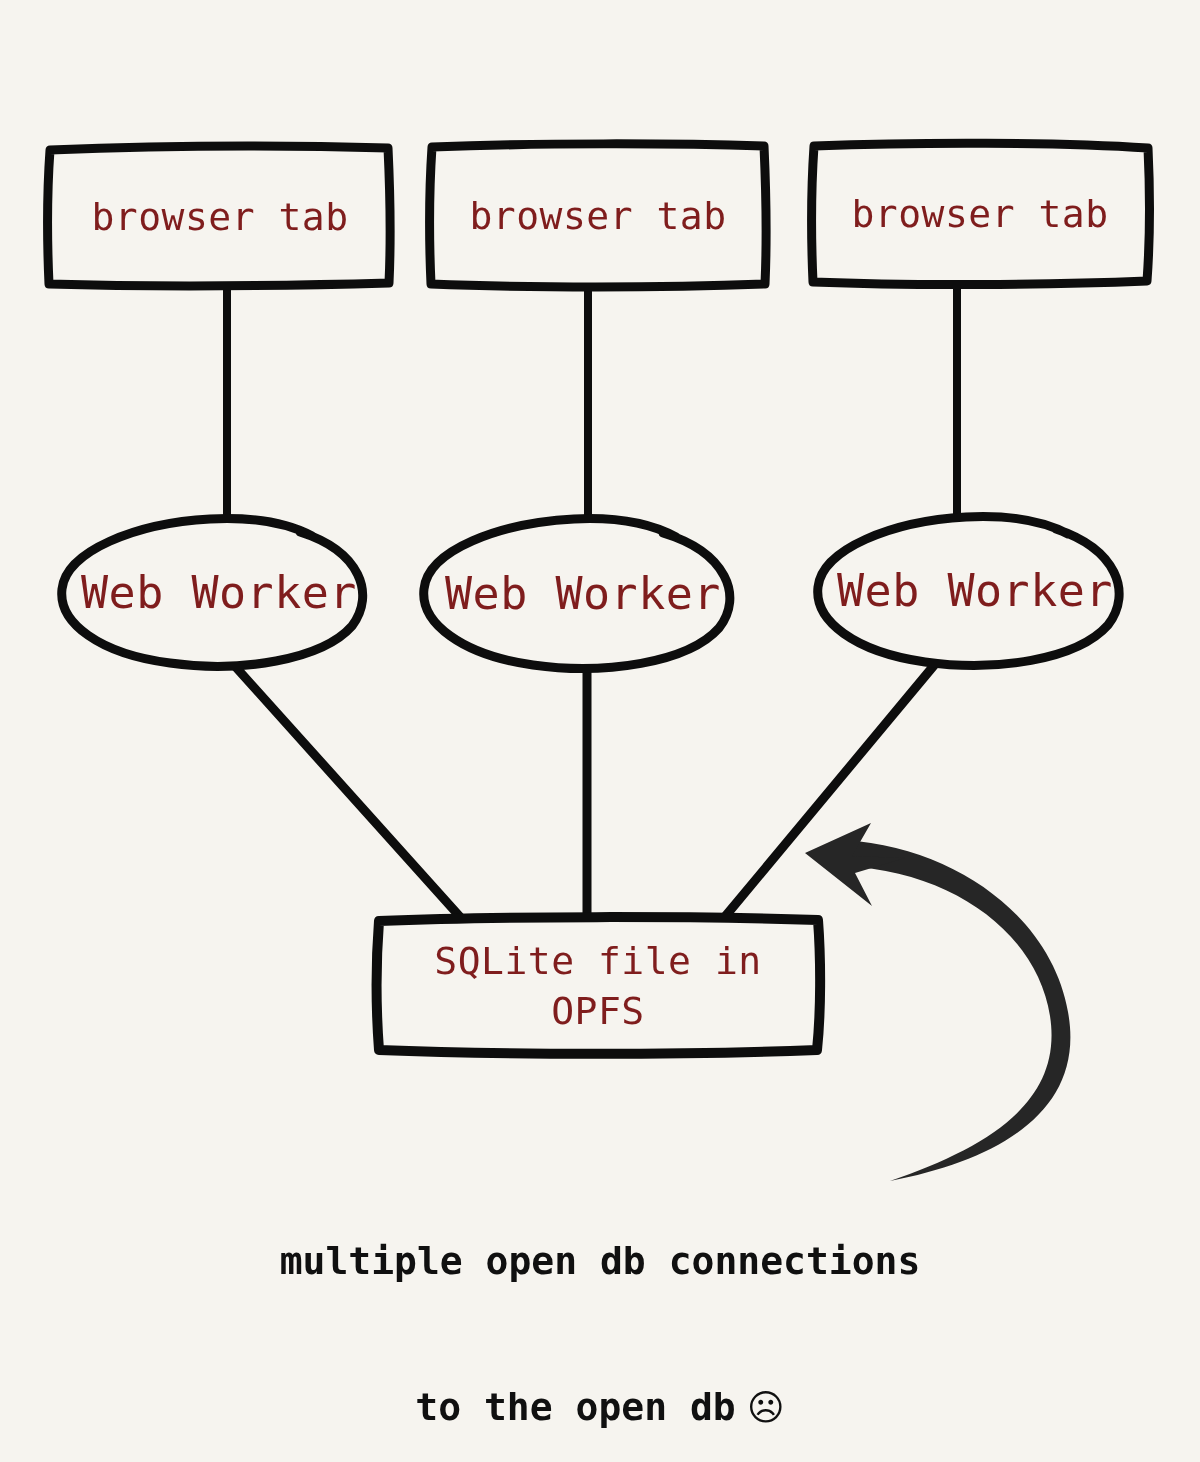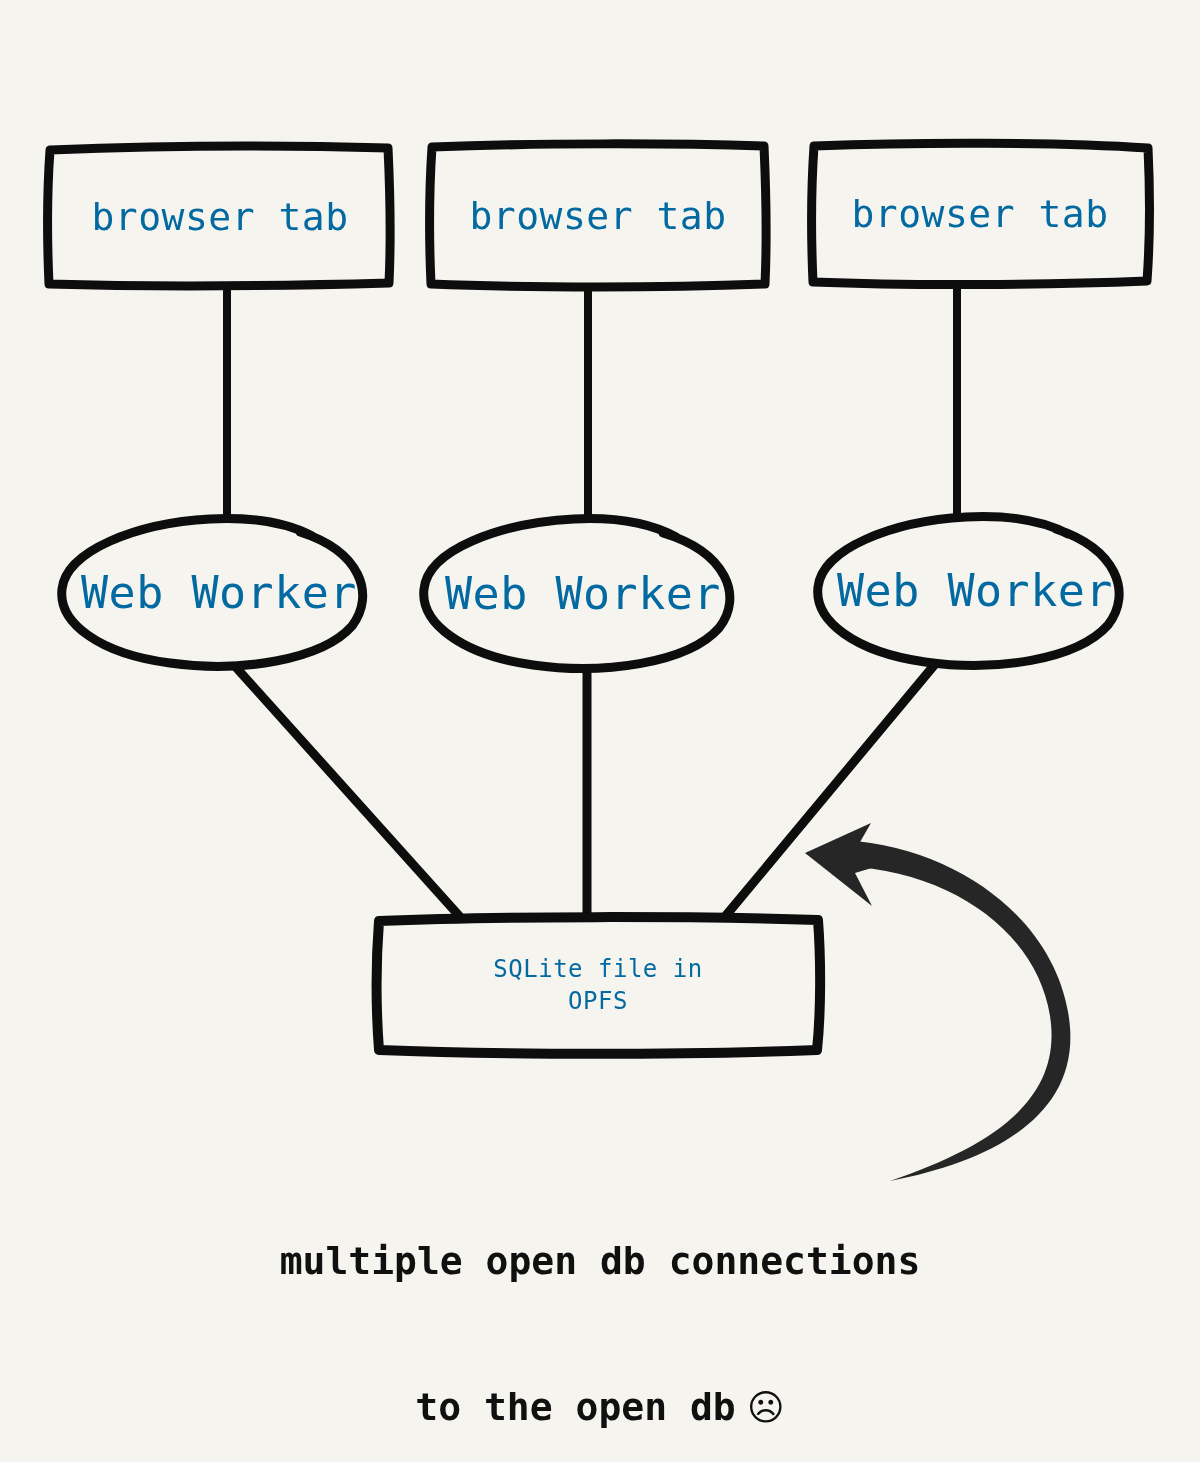--- a/index.html
+++ b/index.html
@@ -27,35 +27,35 @@
     width: 1200px;
     height: 1462px;
     overflow: visible;
   }
   .node-label {
     position: absolute;
     display: flex;
     align-items: center;
     justify-content: center;
     text-align: center;
-    color: #0369a1;
+    color: #7f1d1d;
     font-family: "DejaVu Sans Mono", "Liberation Mono", monospace;
     white-space: pre-line;
     pointer-events: none;
   }
   .tab-label {
     font-size: 38px;
     letter-spacing: 0.5px;
   }
   .worker-label {
     font-size: 45px;
     letter-spacing: 0.5px;
   }
   .store-label {
-    font-size: 24px;
+    font-size: 38px;
     line-height: 1.32;
     letter-spacing: 0.5px;
   }
   .caption {
     position: absolute;
     left: 0;
     top: 1188px;
     width: 1200px;
     text-align: center;
     font-family: "DejaVu Sans Mono", "Liberation Mono", monospace;

